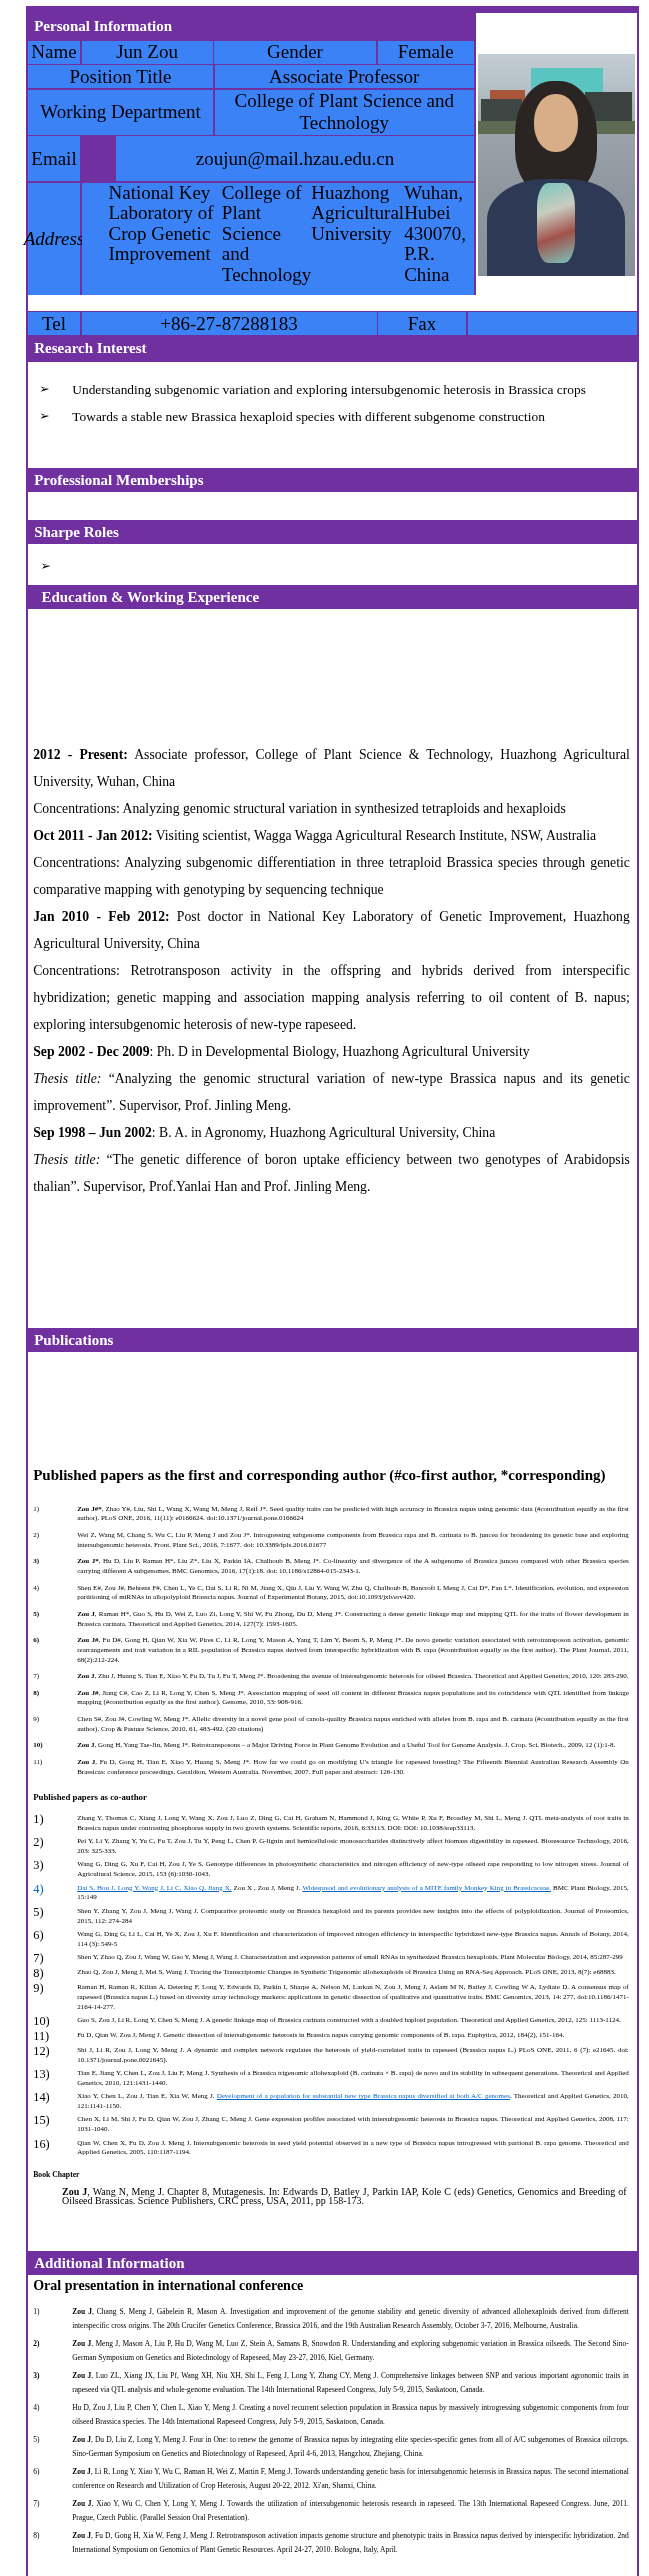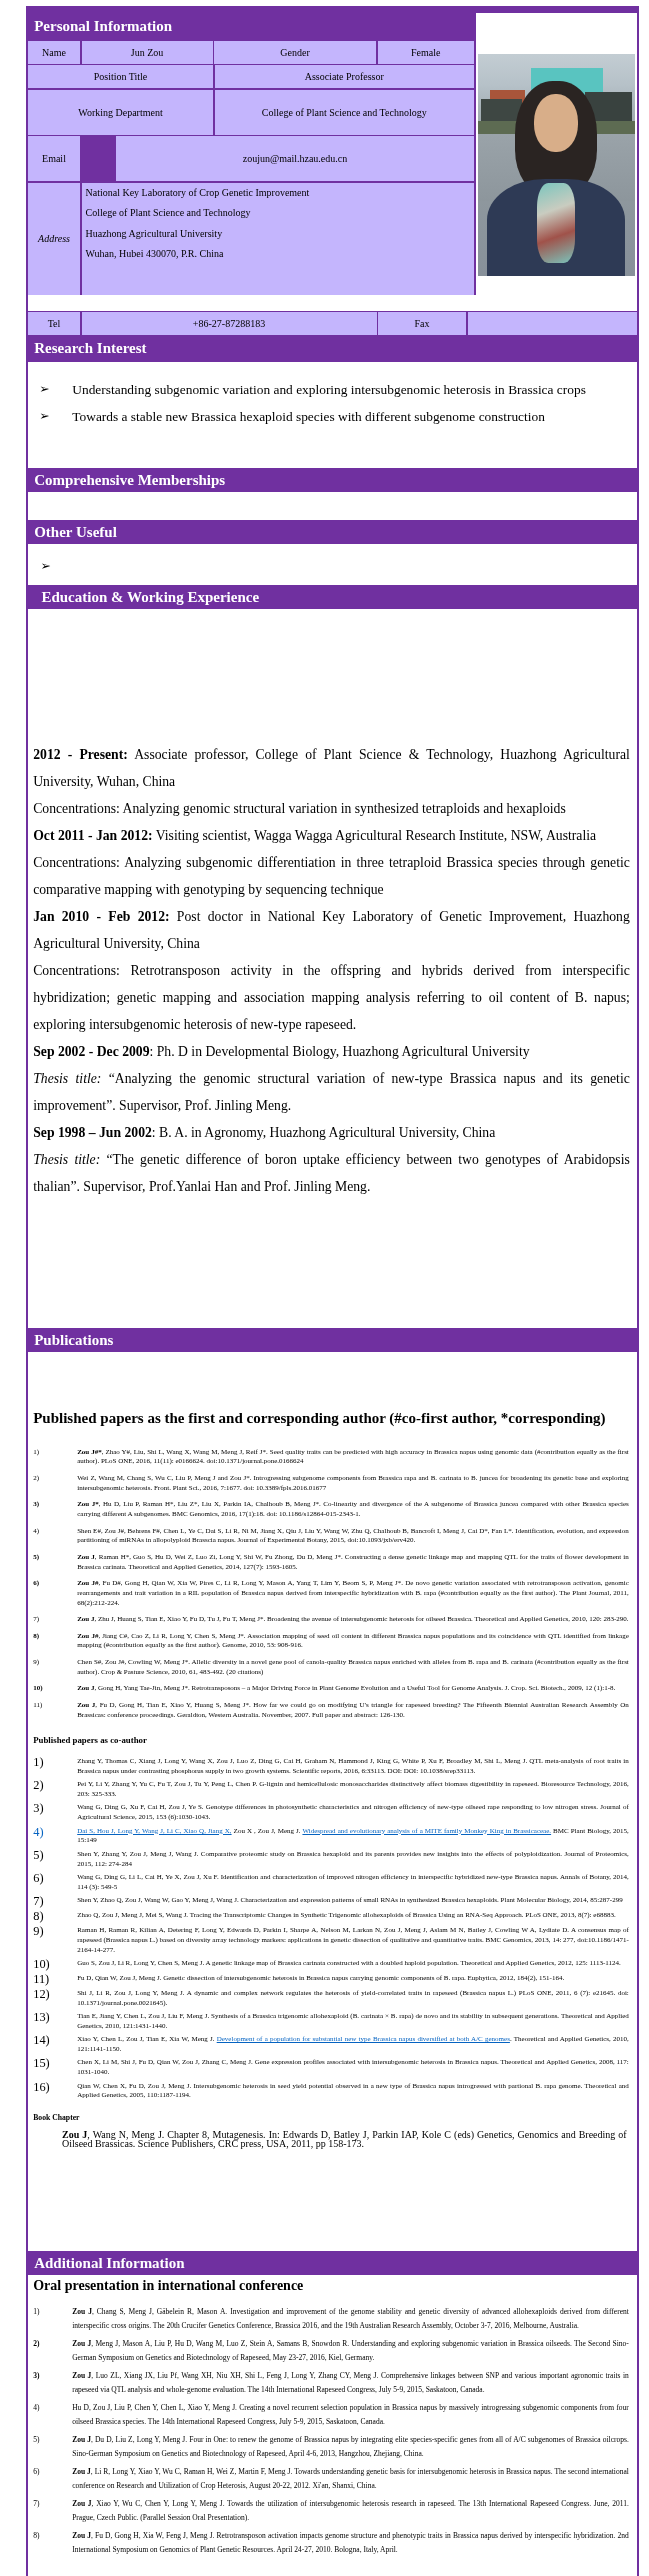--- a/index.html
+++ b/index.html
@@ -5,24 +5,24 @@
   html,body{margin:0;padding:0;background:#ffffff;}
   body{width:649px;height:3083px;position:relative;font-family:"Liberation Serif","DejaVu Serif",serif;color:#000;}
   .doc{box-sizing:border-box;position:absolute;left:26px;top:6.2px;width:613px;
        border:2.1px solid #7030A0;border-top:7.2px solid #7030A0;background:#fff;}
   .bar{background:#7030A0;color:#fff;font-weight:bold;font-size:15px;line-height:1;
        display:flex;align-items:center;padding-left:6.2px;box-sizing:border-box;}
   .top-region{display:flex;background:#7030A0;gap:1.5px;}
   .left-col{flex:0 0 446px;display:flex;flex-direction:column;gap:1.5px;background:#7030A0;}
   .photo-cell{flex:1 1 auto;background:#fff;display:flex;justify-content:center;align-items:flex-start;}
   .row{display:flex;gap:1.5px;background:#7030A0;}
-  .cell{background:#c4b5fd;display:flex;align-items:center;justify-content:center;
-        font-size:10px;box-sizing:border-box;text-align:center;}
+  .cell{background:#3b82f6;display:flex;align-items:center;justify-content:center;
+        font-size:19px;box-sizing:border-box;text-align:center;}
   .cell.left{justify-content:flex-start;text-align:left;}
-  .addr-lines{display:flex;flex-direction:column;justify-content:center;padding-left:4px;line-height:20.6px;}
+  .addr-lines{display:flex;flex-direction:row;justify-content:center;padding-left:27px;line-height:20.6px;}
   .r-tel{padding-top:1.5px;}
   .box{background:#fff;box-sizing:border-box;overflow:hidden;}
   .ri-item{display:flex;font-size:13.4px;line-height:27px;padding:0 7.2px 0 11.3px;}
   .ri-item .blt{width:33px;flex-shrink:0;font-size:12.4px;}
   .ri-item .txt{flex:1;text-align:justify;}
   .bullet-solo{font-size:12.4px;padding:13.4px 0 0 12.4px;display:block;}
   .edu{margin:0;padding:0 7.2px 0 5.2px;font-size:13.7px;line-height:27px;text-align:justify;}
   .pub-head{font-weight:bold;font-size:15px;line-height:27px;text-align:justify;padding:0 7.2px 0 5.2px;margin:0;}
   .sub-head{font-weight:bold;font-size:8.8px;margin:0;padding-left:5.2px;}
   .pitem{display:flex;padding-left:5.2px;margin-bottom:6.7px;}
@@ -120,26 +120,26 @@
       <span class="blt">➢</span>
       <span class="txt">Understanding subgenomic variation and exploring intersubgenomic heterosis in Brassica crops</span>
     </div>
     <div class="ri-item">
       <span class="blt">➢</span>
       <span class="txt">Towards a stable new Brassica hexaploid species with different subgenome construction</span>
     </div>
   </div>
 
   <div class="bar" style="height:24px;">
-    <span>Comprehensive Memberships</span>
+    <span>Professional Memberships</span>
   </div>
   <div class="box" style="height:28px;"></div>
 
   <div class="bar" style="height:24px;">
-    <span>Other Useful</span>
+    <span>Sharpe Roles</span>
   </div>
   <div class="box" style="height:41px;">
     <span class="bullet-solo">➢</span>
   </div>
 
   <div class="bar" style="height:24px;padding-left:13.4px;">
     <span>Education &amp; Working Experience</span>
   </div>
   <div class="box" style="height:719px;padding-top:132px;">
     <p class="edu"><b>2012 - Present:</b><i></i><span> Associate professor, College of Plant Science &amp; Technology, Huazhong Agricultural University, Wuhan, China</span></p>
@@ -150,21 +150,21 @@
     <p class="edu"><b></b><i></i><span>Concentrations: Retrotransposon activity in the offspring and hybrids derived from interspecific hybridization; genetic mapping and association mapping analysis referring to oil content of B. napus; exploring intersubgenomic heterosis of new-type rapeseed.</span></p>
     <p class="edu"><b>Sep 2002 - Dec 2009</b><i></i><span>: Ph. D in Developmental Biology, Huazhong Agricultural University</span></p>
     <p class="edu"><b></b><i>Thesis title:</i><span> “Analyzing the genomic structural variation of new-type Brassica napus and its genetic improvement”. Supervisor, Prof. Jinling Meng.</span></p>
     <p class="edu"><b>Sep 1998 – Jun 2002</b><i></i><span>: B. A. in Agronomy, Huazhong Agricultural University, China</span></p>
     <p class="edu"><b></b><i>Thesis title:</i><span> “The genetic difference of boron uptake efficiency between two genotypes of Arabidopsis thalian”. Supervisor, Prof.Yanlai Han and Prof. Jinling Meng.</span></p>
   </div>
 
   <div class="bar" style="height:24px;">
     <span>Publications</span>
   </div>
-  <div class="box" style="height:899px;padding-top:53px;border-radius:29px;">
+  <div class="box" style="height:899px;padding-top:110px;border-radius:29px;">
     <p class="pub-head">Published papers as the first and corresponding author (#co-first author, *corresponding)</p>
     <div style="height:15.5px;"></div>
 
     <div class="pitem">
         <span class="pnum">1)</span>
         <span class="ptxt"><b>Zou J#*</b><span>, Zhao Y#, Liu, Shi L, Wang X, Wang M, Meng J, Reif J*. Seed quality traits can be predicted with high accuracy in Brassica napus using genomic data (#contribution equally as the first author). PLoS ONE, 2016, 11(11): e0166624. doi:10.1371/journal.pone.0166624</span></span>
       </div>
     <div class="pitem">
         <span class="pnum">2)</span>
         <span class="ptxt"><b></b><span>Wei Z, Wang M, Chang S, Wu C, Liu P, Meng J and Zou J*. Introgressing subgenome components from Brassica rapa and B. carinata to B. juncea for broadening its genetic base and exploring intersubgenomic heterosis. Front. Plant Sci., 2016, 7:1677. doi: 10.3389/fpls.2016.01677</span></span>

